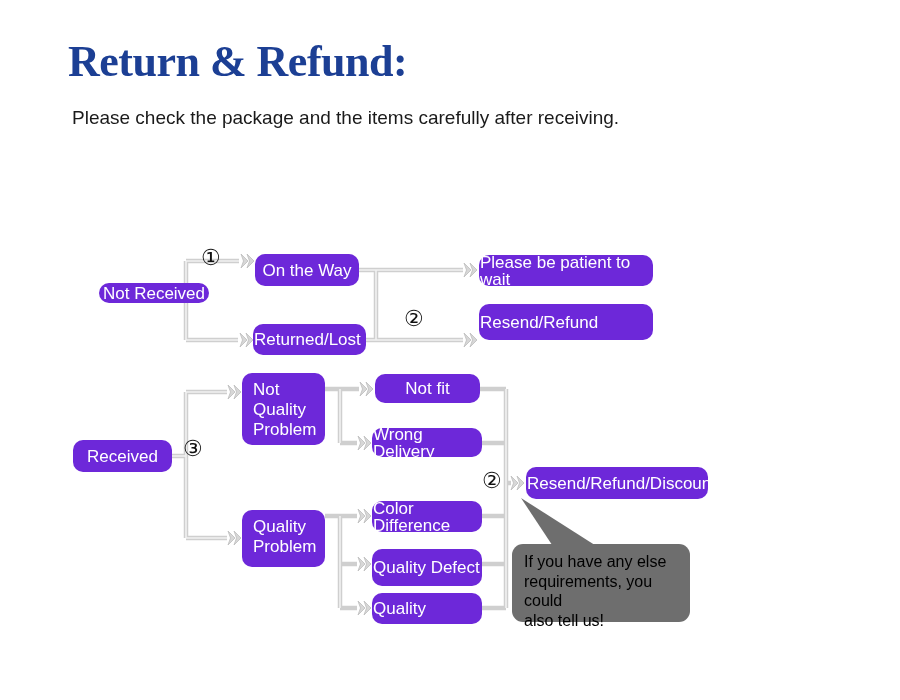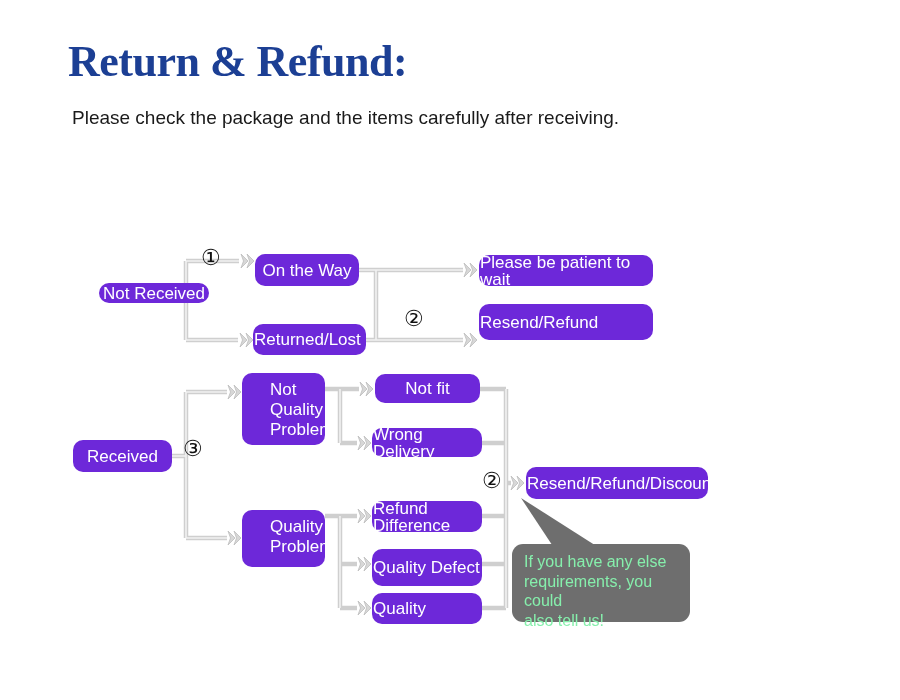--- a/index.html
+++ b/index.html
@@ -51,37 +51,37 @@
     line-height:1.0;
     box-sizing:border-box;
     display:flex;
     align-items:center;
     white-space:pre-line;
   }
   .nodebox.center{justify-content:center;}
   .nodebox.left{justify-content:flex-start;padding-left:1px;}
   .nodebox.multiline{
     display:block;
-    padding:7px 0 0 28px;
+    padding:7px 0 0 11px;
     line-height:1.18;
   }
 
   .circnum{
     position:absolute;
     font-family:"Liberation Serif", serif;
     font-size:22px;
     color:#111111;
     line-height:1;
   }
 
   .callout{
     position:absolute;
     background:#6e6e6e;
     border-radius:11px;
-    color:#86efac;
+    color:#000000;
     font-family:"Liberation Sans", sans-serif;
     font-size:16px;
     line-height:1.22;
     padding:8px 10px 8px 12px;
     box-sizing:border-box;
     white-space:pre-line;
     z-index:3;
   }
   #callout-tail{position:absolute;left:0;top:0;width:900px;height:700px;z-index:2;pointer-events:none;}
 </style>
@@ -181,21 +181,21 @@
       <div class="nodebox left" style="left: 479px; top: 255px; width: 174px; height: 31px;">Please be patient to wait</div>
       <div class="nodebox left" style="left: 479px; top: 304px; width: 174px; height: 36px;">Resend/Refund</div>
       <div class="nodebox center" style="left: 73px; top: 440px; width: 99px; height: 32px;">Received</div>
       <div class="nodebox multiline" style="left: 242px; top: 373px; width: 83px; height: 72px;">Not
 Quality
 Problem</div>
       <div class="nodebox multiline" style="left: 242px; top: 510px; width: 83px; height: 57px;">Quality
 Problem</div>
       <div class="nodebox center" style="left: 375px; top: 374px; width: 105px; height: 29px;">Not fit</div>
       <div class="nodebox left" style="left: 372px; top: 428px; width: 110px; height: 29px;">Wrong Delivery</div>
-      <div class="nodebox left" style="left: 372px; top: 501px; width: 110px; height: 31px;">Refund Difference</div>
+      <div class="nodebox left" style="left: 372px; top: 501px; width: 110px; height: 31px;">Color Difference</div>
       <div class="nodebox left" style="left: 372px; top: 549px; width: 110px; height: 37px;">Quality Defect</div>
       <div class="nodebox left" style="left: 372px; top: 593px; width: 110px; height: 31px;">Quality</div>
       <div class="nodebox left" style="left: 526px; top: 467px; width: 182px; height: 32px;">Resend/Refund/Discount</div>
     </div>
 
   <div id="markers">
       <div class="circnum" style="left: 201px; top: 247px;">①</div>
       <div class="circnum" style="left: 404px; top: 308px;">②</div>
       <div class="circnum" style="left: 183px; top: 438px;">③</div>
       <div class="circnum" style="left: 482px; top: 470px;">②</div>

